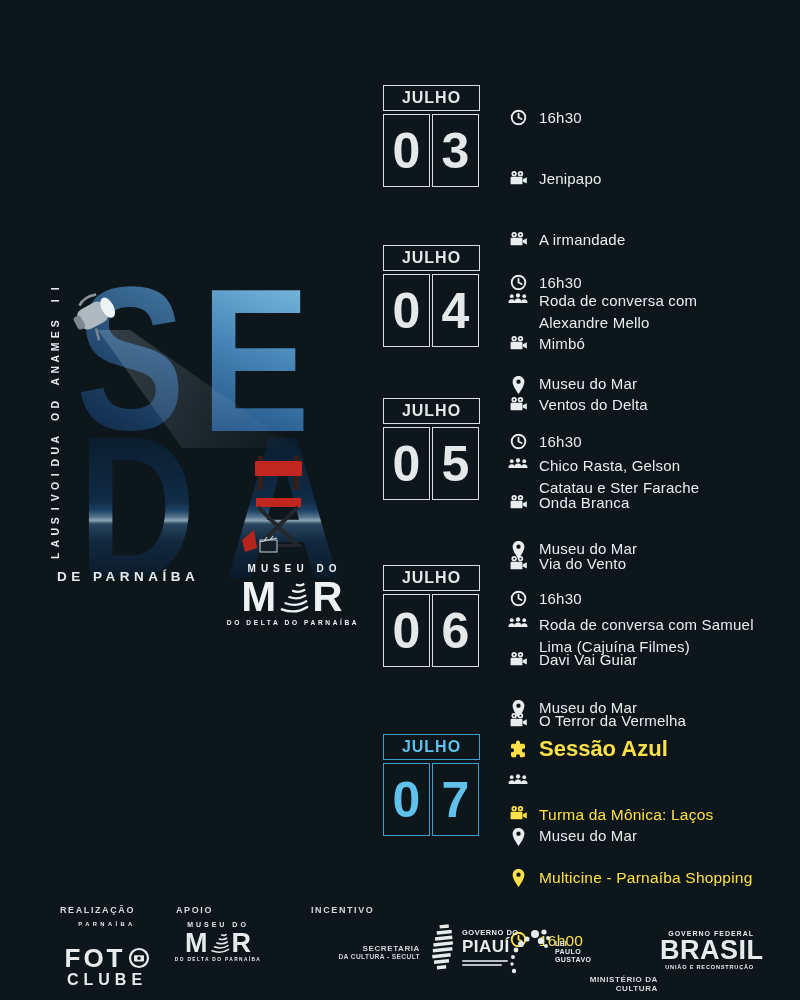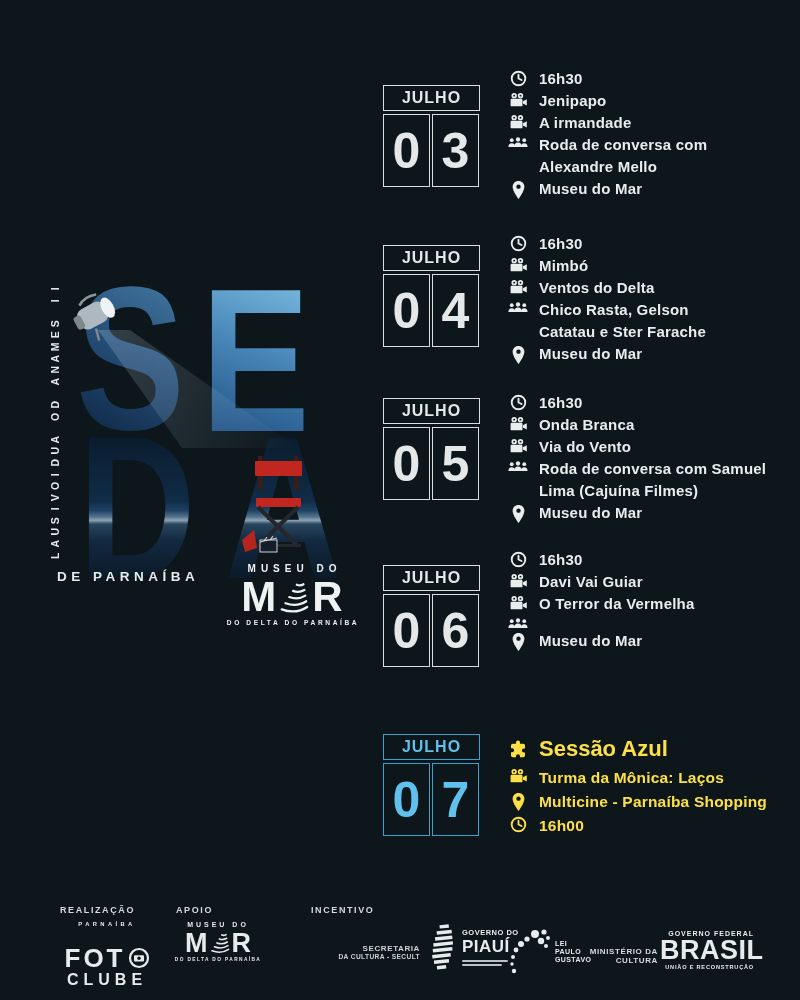--- a/index.html
+++ b/index.html
@@ -30,21 +30,21 @@
 
   
   .cal{position:absolute;left:383px;width:97px;color:#e4e8e8;}
   .cal-month{border:1.6px solid #d9dede;height:24px;display:flex;align-items:center;justify-content:center;font-size:16px;font-weight:bold;letter-spacing:1px;margin-bottom:3px;}
   .cal-days{display:flex;gap:2px;}
   .cal-day{border:1.6px solid #d9dede;width:45px;height:71px;display:flex;align-items:center;justify-content:center;font-size:50px;font-weight:bold;transform-origin:center;}
   .cal.blue{color:#5fc1ec;}
   .cal.blue .cal-month,.cal.blue .cal-day{border-color:#3f9fcc;}
 
   .det{position:absolute;left:508px;width:282px;color:#e9eded;}
-  .det .line{display:flex;align-items:flex-start;gap:11px;line-height:22px;font-size:15px;font-weight:bold;letter-spacing:0.2px;}
+  .det .line{display:flex;align-items:flex-start;gap:11px;line-height:22px;font-size:15px;font-weight:normal;letter-spacing:0.2px;margin-top:39px;}
   .det .t{white-space:pre-line;}
   .det .ic{flex:none;width:20px;display:flex;justify-content:center;margin-top:2px;}
   .det.blue{color:#fde047;}
   .det .title-line{display:flex;align-items:center;gap:11px;font-size:22px;font-weight:bold;line-height:30px;margin-bottom:2px;}
   .det.blue .line{line-height:24px;font-size:15.5px;}
 
   
   .flabel{position:absolute;font-size:9px;font-weight:bold;letter-spacing:1.6px;color:#d5dada;}
   .fblock{position:absolute;color:#e7ebeb;}
   .fotoclube{left:55px;top:921px;width:104px;text-align:center;}
@@ -62,21 +62,21 @@
   .secult .l2{font-size:6.6px;font-weight:bold;letter-spacing:0.4px;}
   .piaui{left:428px;top:922px;display:flex;gap:4px;align-items:center;}
   .piaui .txt{display:flex;flex-direction:column;}
   .piaui .l1{font-size:7.5px;font-weight:900;letter-spacing:0.5px;}
   .piaui .l2{font-size:17px;font-weight:900;line-height:20px;letter-spacing:0.5px;}
   .piaui .bars{margin-top:3px;}
   .piaui .bar{height:2.4px;background:#b9c1c4;margin-bottom:2px;border-radius:1px;}
   .pgust{left:508px;top:928px;display:flex;gap:3px;align-items:center;}
   .pgust .txt{font-size:7px;font-weight:900;line-height:8px;letter-spacing:0.4px;}
   .minc{left:580px;top:947px;width:78px;text-align:right;color:#d5dada;}
-  .minc .l1{font-size:8px;font-weight:900;letter-spacing:0.6px;}
+  .minc .l1{font-size:8px;font-weight:900;letter-spacing:0.6px;margin-top:28px;}
   .minc .l2{font-size:8px;font-weight:900;letter-spacing:0.6px;}
   .brasil{left:660px;top:930px;width:94px;text-align:right;}
   .brasil .l1{font-size:7px;font-weight:900;letter-spacing:1px;}
   .brasil .main{font-size:27px;font-weight:900;line-height:26px;letter-spacing:0.5px;}
   .brasil .l2{font-size:5.6px;font-weight:bold;letter-spacing:0.8px;margin-top:1px;}
 </style>
 </head>
 <body>
 
 <div id="poster">

